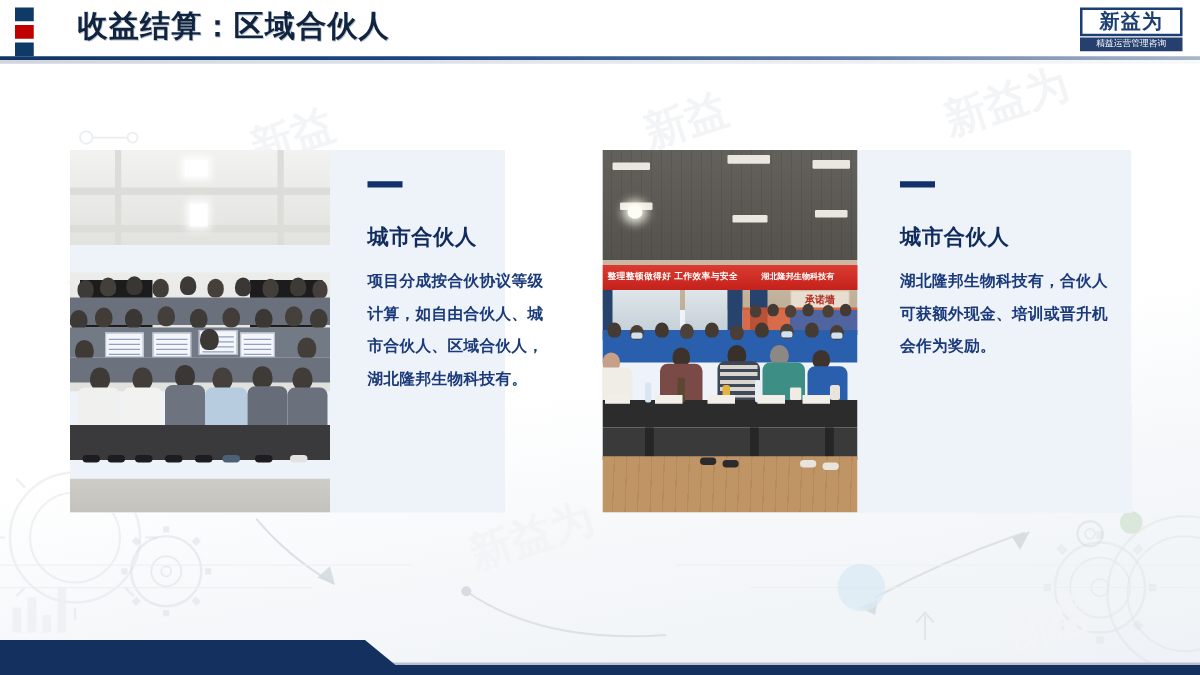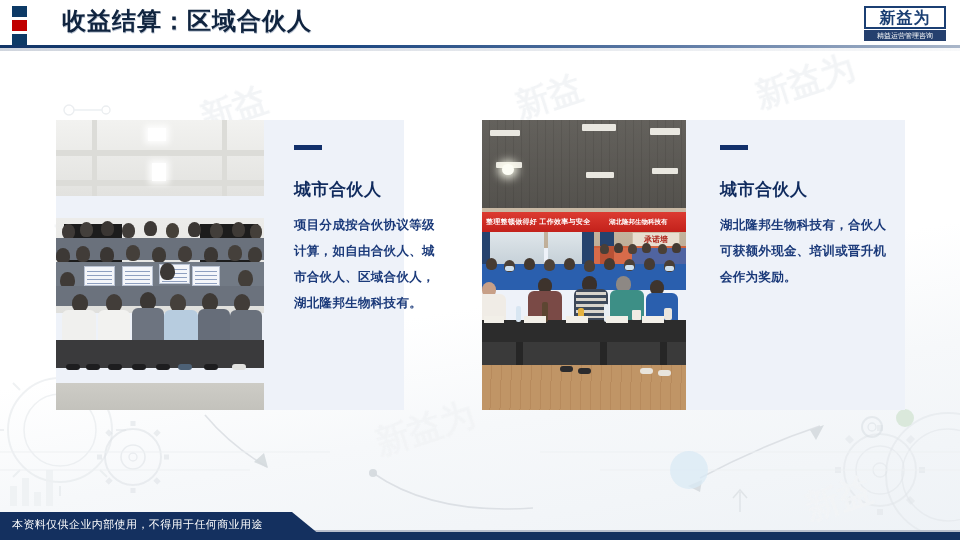--- a/index.html
+++ b/index.html
@@ -479,15 +479,14 @@
     <div class="card-text">
       <div class="accent"></div>
       <div class="card-title">城市合伙人</div>
       <div class="card-body">湖北隆邦生物科技有，合伙人可获额外现金、培训或晋升机会作为奖励。</div>
     </div>
   </div>
 
   <div class="footer-bar-top"></div>
   <div class="footer-bar"></div>
   <div class="footer-wedge"></div>
-  <div class="footer-text">本资料仅供企业内部使用，不得用于任何商业用途</div>
 
 </div>
 
 </body></html>

